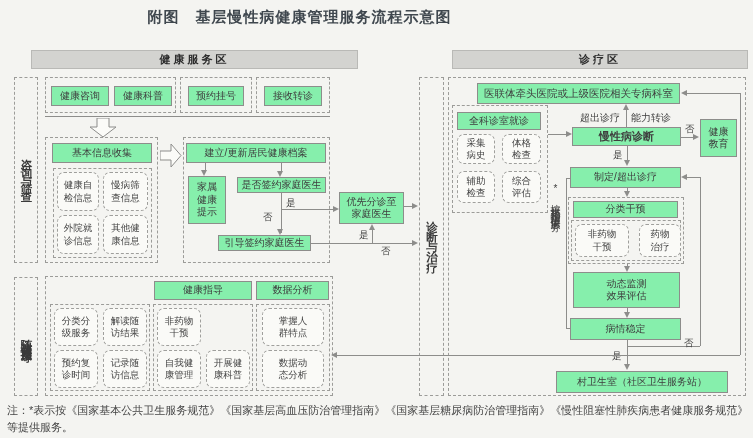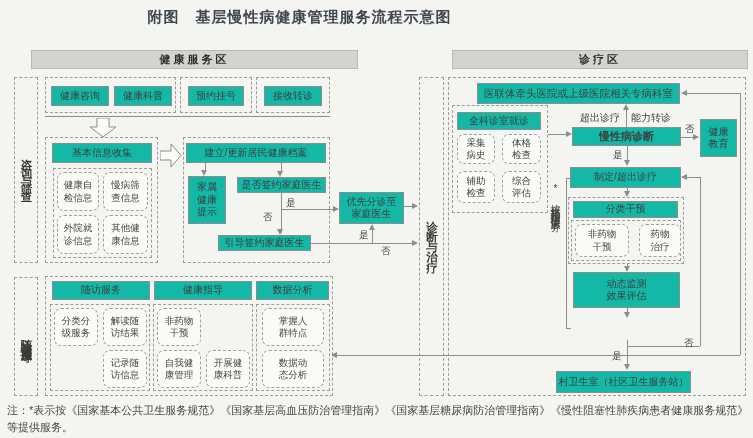--- a/index.html
+++ b/index.html
@@ -3,21 +3,21 @@
 <meta charset="utf-8">
 <style>
   html,body{margin:0;padding:0;background:#e9e9e7;}
   .page{position:relative;width:753px;height:438px;background:#f4f4f1;
         font-family:"Liberation Sans","DejaVu Sans",sans-serif;overflow:hidden;}
   .title{position:absolute;left:0;top:8px;width:599px;text-align:center;
          font-size:15px;font-weight:bold;color:#3f474e;letter-spacing:1px;}
   .bar{position:absolute;background:#d3d3d0;border:1px solid #b9b9b6;
        display:flex;align-items:center;justify-content:center;
        font-weight:bold;font-size:11px;color:#2d2d2d;letter-spacing:3px;box-sizing:border-box;}
-  .box{position:absolute;border:1px solid #8d8d8b;background:#14b8a6;box-sizing:border-box;
+  .box{position:absolute;border:1px solid #8d8d8b;background:#86efac;box-sizing:border-box;
        display:flex;align-items:center;justify-content:center;text-align:center;
        font-size:10px;color:#3e3e3e;white-space:pre-line;line-height:1.25;}
   .bold{font-weight:bold;font-size:11px;}
   .dash{position:absolute;border:1px dashed #9c9c99;box-sizing:border-box;}
   .round{position:absolute;border:1px dashed #9f9f9c;border-radius:7px;background:#fafaf7;
          box-sizing:border-box;display:flex;align-items:center;justify-content:center;
          text-align:center;font-size:9.5px;color:#434343;white-space:pre-line;line-height:1.3;}
   .vlabel{position:absolute;border:1px dashed #9c9c99;box-sizing:border-box;
           display:flex;align-items:center;justify-content:center;
           writing-mode:vertical-rl;text-orientation:upright;
@@ -103,26 +103,27 @@
   <div class="vl" style="left:372px;top:227px;height:16px;"></div>
   <div class="au" style="left:368.5px;top:224px;"></div>
   <div class="lbl" style="left:359px;top:230px;">是</div>
   <div class="lbl" style="left:381px;top:246px;">否</div>
   <div class="box" style="left:339px;top:192px;width:65px;height:32px;">优先分诊至
 家庭医生</div>
   <div class="hl" style="left:404px;top:206px;width:10px;"></div>
   <div class="ar" style="left:412px;top:202.5px;"></div>
 
   <div class="dash" style="left:45px;top:276px;width:288px;height:120px;"></div>
-  <div class="box" style="left:52px;top:281px;width:98px;height:19px;">随访服务</div>
   <div class="dash" style="left:50px;top:304px;width:100px;height:87px;"></div>
   <div class="round" style="left:54px;top:308px;width:44px;height:38px;">分类分
 级服务</div>
   <div class="round" style="left:103px;top:308px;width:44px;height:38px;">解读随
 访结果</div>
+  <div class="round" style="left:54px;top:350px;width:44px;height:38px;">预约复
+诊时间</div>
   <div class="round" style="left:103px;top:350px;width:44px;height:38px;">记录随
 访信息</div>
   <div class="box" style="left:154px;top:281px;width:98px;height:19px;">健康指导</div>
   <div class="dash" style="left:153px;top:304px;width:100px;height:87px;"></div>
   <div class="round" style="left:157px;top:308px;width:44px;height:38px;">非药物
 干预</div>
   <div class="round" style="left:157px;top:350px;width:44px;height:38px;">自我健
 康管理</div>
   <div class="round" style="left:206px;top:350px;width:44px;height:38px;">开展健
 康科普</div>
@@ -175,38 +176,39 @@
   <div class="round" style="left:639px;top:224px;width:42px;height:33px;">药物
 治疗</div>
   <div class="vl" style="left:627px;top:264px;height:4px;"></div>
   <div class="ad" style="left:623.5px;top:266px;"></div>
 
   <div class="box" style="left:573px;top:272px;width:107px;height:36px;">动态监测
 效果评估</div>
   <div class="vl" style="left:627px;top:308px;height:5px;"></div>
   <div class="ad" style="left:623.5px;top:312px;"></div>
 
+  <div class="box" style="left:570px;top:318px;width:111px;height:22px;">病情稳定</div>
 
   <div class="vl" style="left:627px;top:340px;height:26px;"></div>
   <div class="hl" style="left:627px;top:346px;width:73px;"></div>
   <div class="lbl" style="left:684px;top:338px;">否</div>
   <div class="vl" style="left:700px;top:177px;height:169px;"></div>
   <div class="hl" style="left:686px;top:177px;width:14px;"></div>
   <div class="al" style="left:681px;top:173.5px;"></div>
 
   <div class="lbl" style="left:612px;top:351px;">是</div>
   <div class="ad" style="left:623.5px;top:364px;"></div>
 
   <div class="hl" style="left:337px;top:355px;width:403px;"></div>
   <div class="al" style="left:331px;top:351.5px;"></div>
   <div class="vl" style="left:740px;top:93px;height:262px;"></div>
   <div class="hl" style="left:687px;top:93px;width:53px;"></div>
   <div class="al" style="left:681px;top:89.5px;"></div>
 
-  <div class="box" style="left:556px;top:371px;width:135px;height:22px;">村卫生室（社区卫生服务站）</div>
+  <div class="box" style="left:556px;top:371px;width:172px;height:22px;">村卫生室（社区卫生服务站）</div>
 
   <div class="vl" style="left:566px;top:178px;height:151px;"></div>
   <div class="hl" style="left:566px;top:178px;width:5px;"></div>
   <div class="hl" style="left:566px;top:328px;width:5px;"></div>
   <div class="vtext" style="left:548px;top:183px;height:150px;">*按规范和指南提供服务</div>
 
   <div class="note">注：*表示按《国家基本公共卫生服务规范》《国家基层高血压防治管理指南》《国家基层糖尿病防治管理指南》《慢性阻塞性肺疾病患者健康服务规范》
 等提供服务。</div>
 
 </div>

